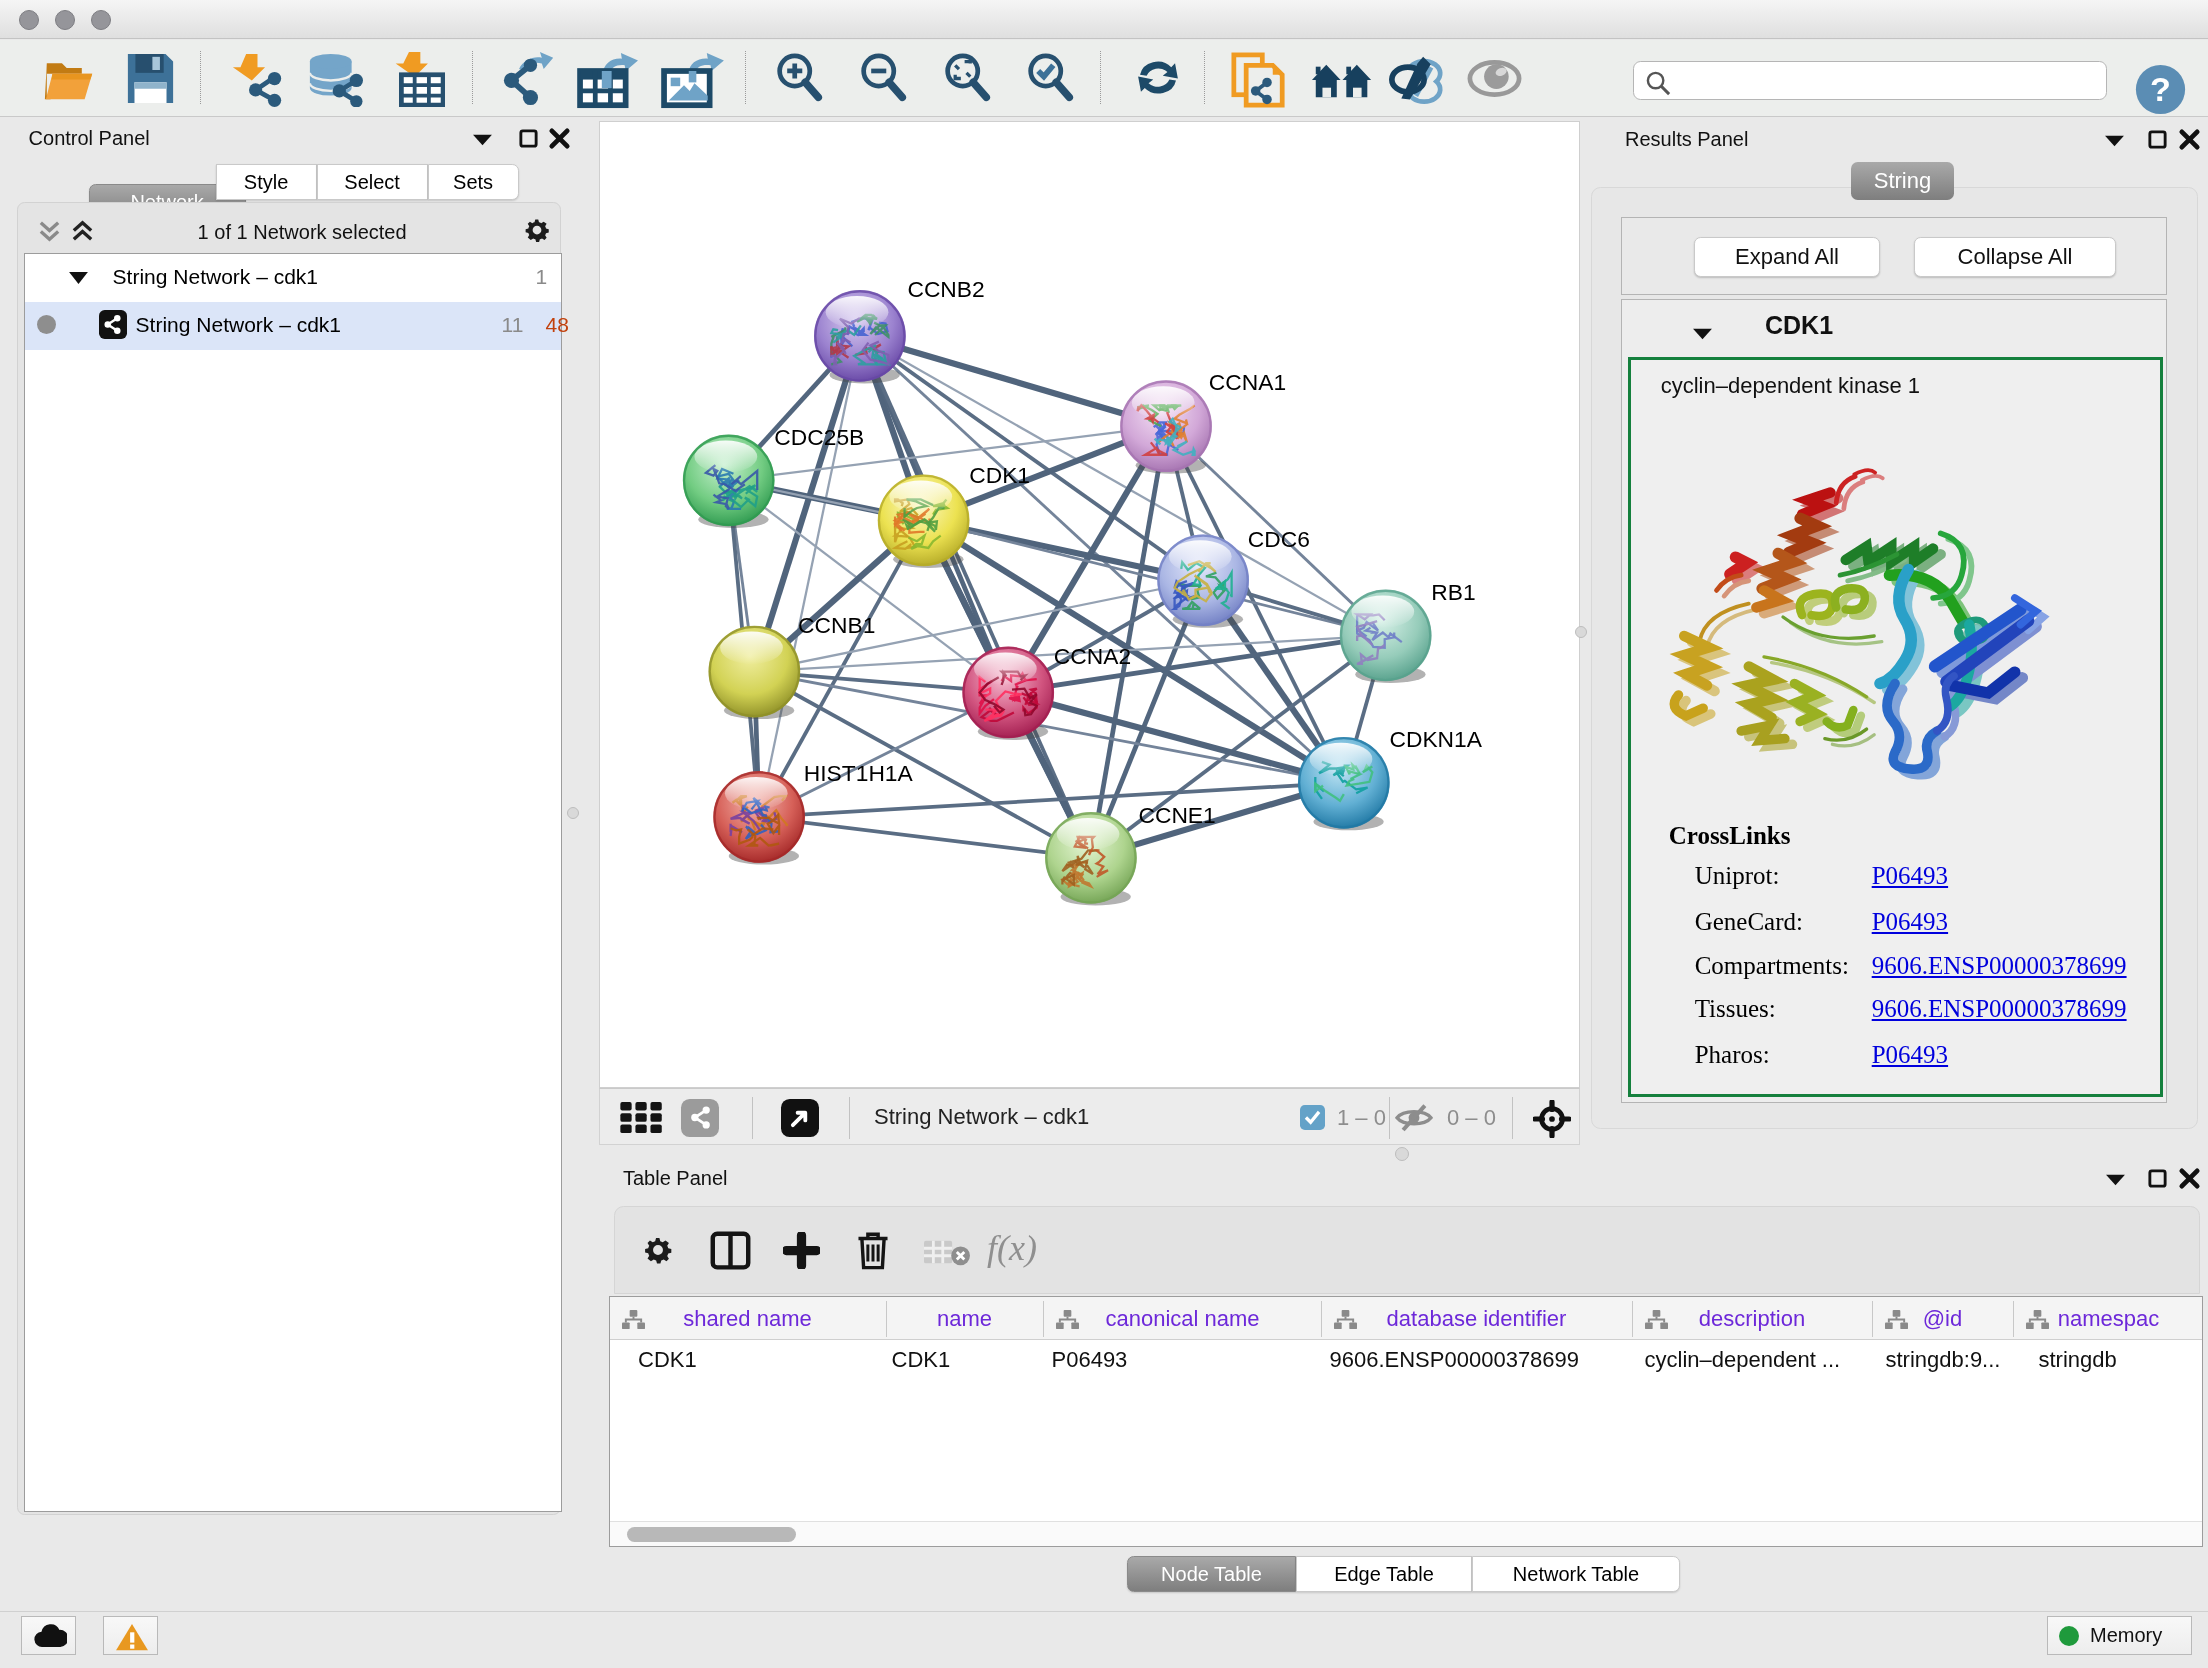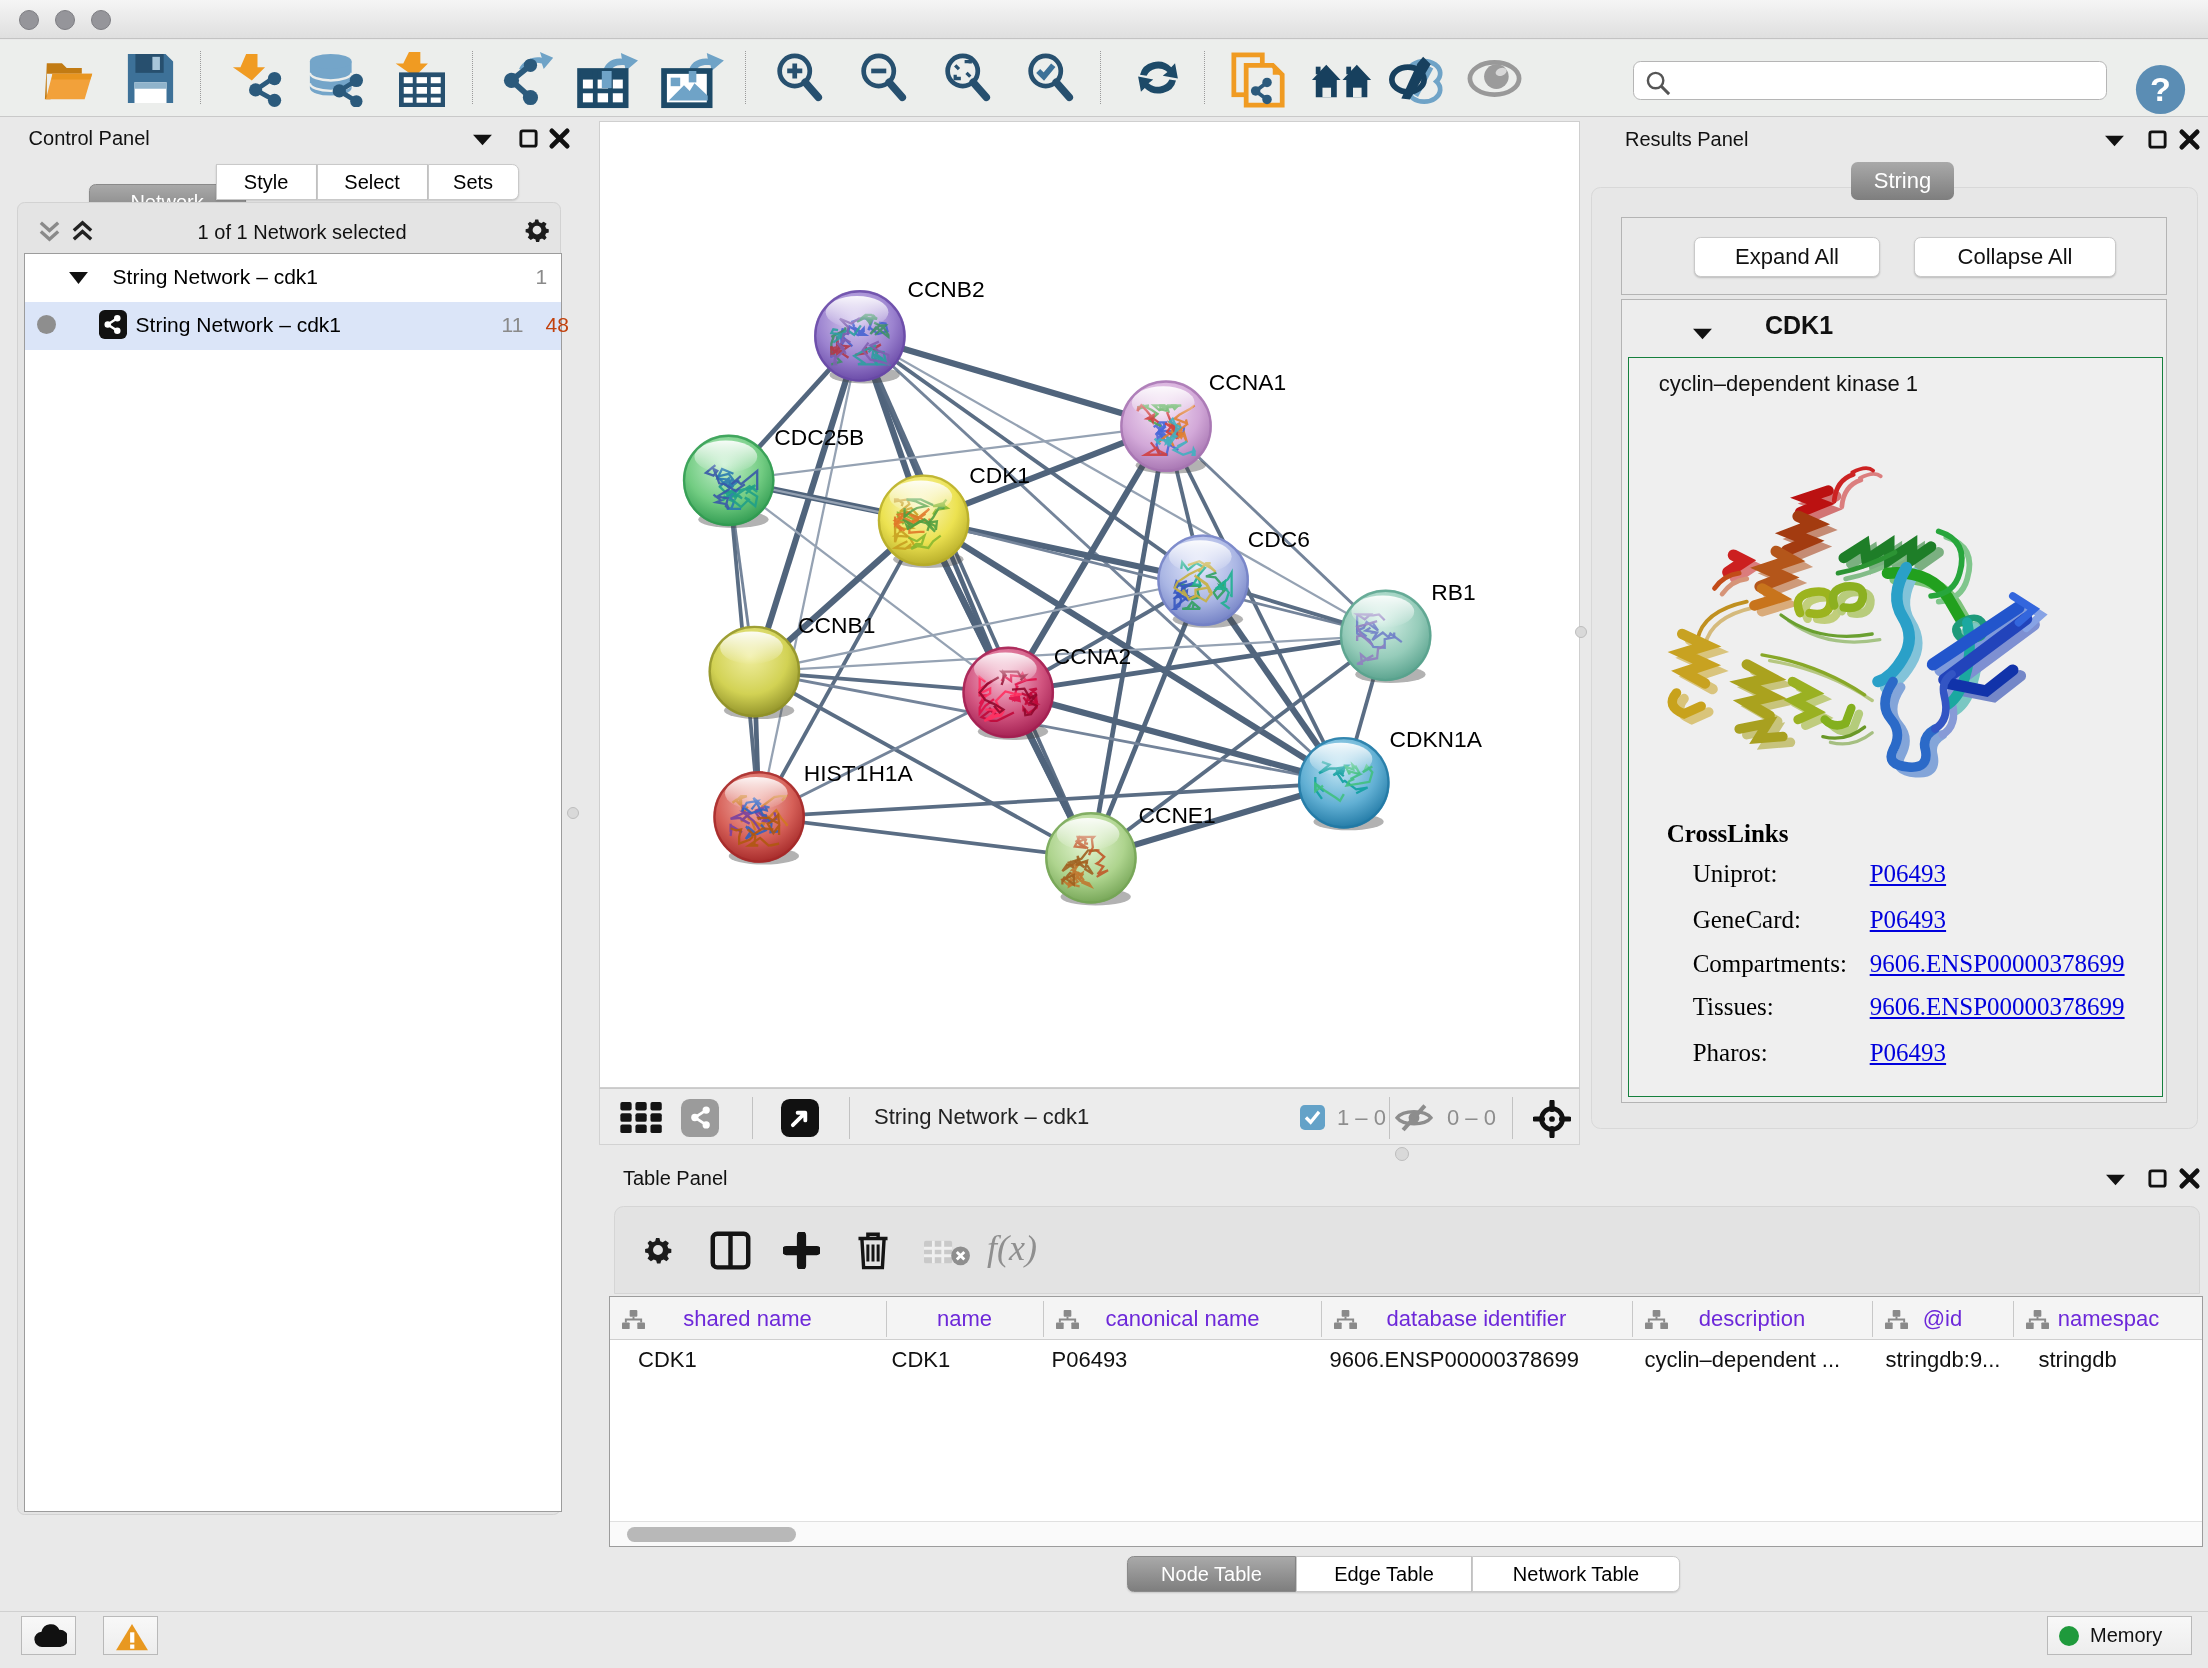--- a/index.html
+++ b/index.html
@@ -627,21 +627,21 @@
     <div style="position:absolute;left:36px;top:97px;width:546px;height:78px;border:1px solid #b4b4b4;background:#e9e9e9;">
       <div style="position:absolute;left:72px;top:19px;width:186px;height:40px;background:#fff;border:1px solid #c9c9c9;border-radius:6.7px;text-align:center;line-height:38px;font-size:22px;color:#111;box-shadow:0 1px 1.9px rgba(0,0,0,0.2);">Expand All</div>
       <div style="position:absolute;left:292px;top:19px;width:202px;height:40px;background:#fff;border:1px solid #c9c9c9;border-radius:6.7px;text-align:center;line-height:38px;font-size:22px;color:#111;box-shadow:0 1px 1.9px rgba(0,0,0,0.2);">Collapse All</div>
     </div>
 
     <div style="position:absolute;left:36px;top:179px;width:546px;height:804px;border:1px solid #b4b4b4;background:#ededed;">
       <svg style="position:absolute;left:68px;top:25px;" width="25" height="17" viewBox="0 0 26 18">
           <path d="M3 4 h20 l-10 11 z" fill="#111"></path>
         </svg>
       <div style="position:absolute;left:143px;top:11.4px;width:190px;font-size:25px;font-weight:bold;color:#111;">CDK1</div>
-      <div style="position:absolute;left:5.7px;top:57px;width:535px;height:740px;border:1px solid #15803d;background:#efefef;">
+      <div style="position:absolute;left:5.7px;top:57px;width:535px;height:740px;border:3px solid #15803d;background:#efefef;">
         <div style="position:absolute;left:30px;top:13.3px;font-size:22px;color:#111;">cyclin–dependent kinase 1</div>
         <svg style="position:absolute;left:19px;top:86px;" width="418" height="342" viewBox="0 0 440 360">
             <g fill="none" stroke-linecap="round" transform="translate(8,6)" opacity="0.55">
 
 <path d="M215 30 q15 -8 22 -2" stroke="#cc2222" stroke-width="4"></path>
 <path d="M196 60 q2 -22 20 -28" stroke="#cc2222" stroke-width="5"></path>
 
 <path d="M160 72 l22 -9 -16 -6 24 -8" stroke="#bb1111" stroke-width="11"></path>
 
 <path d="M146 112 l24 -10 -20 -8 26 -10 -18 -8" stroke="#a33b10" stroke-width="12"></path>

